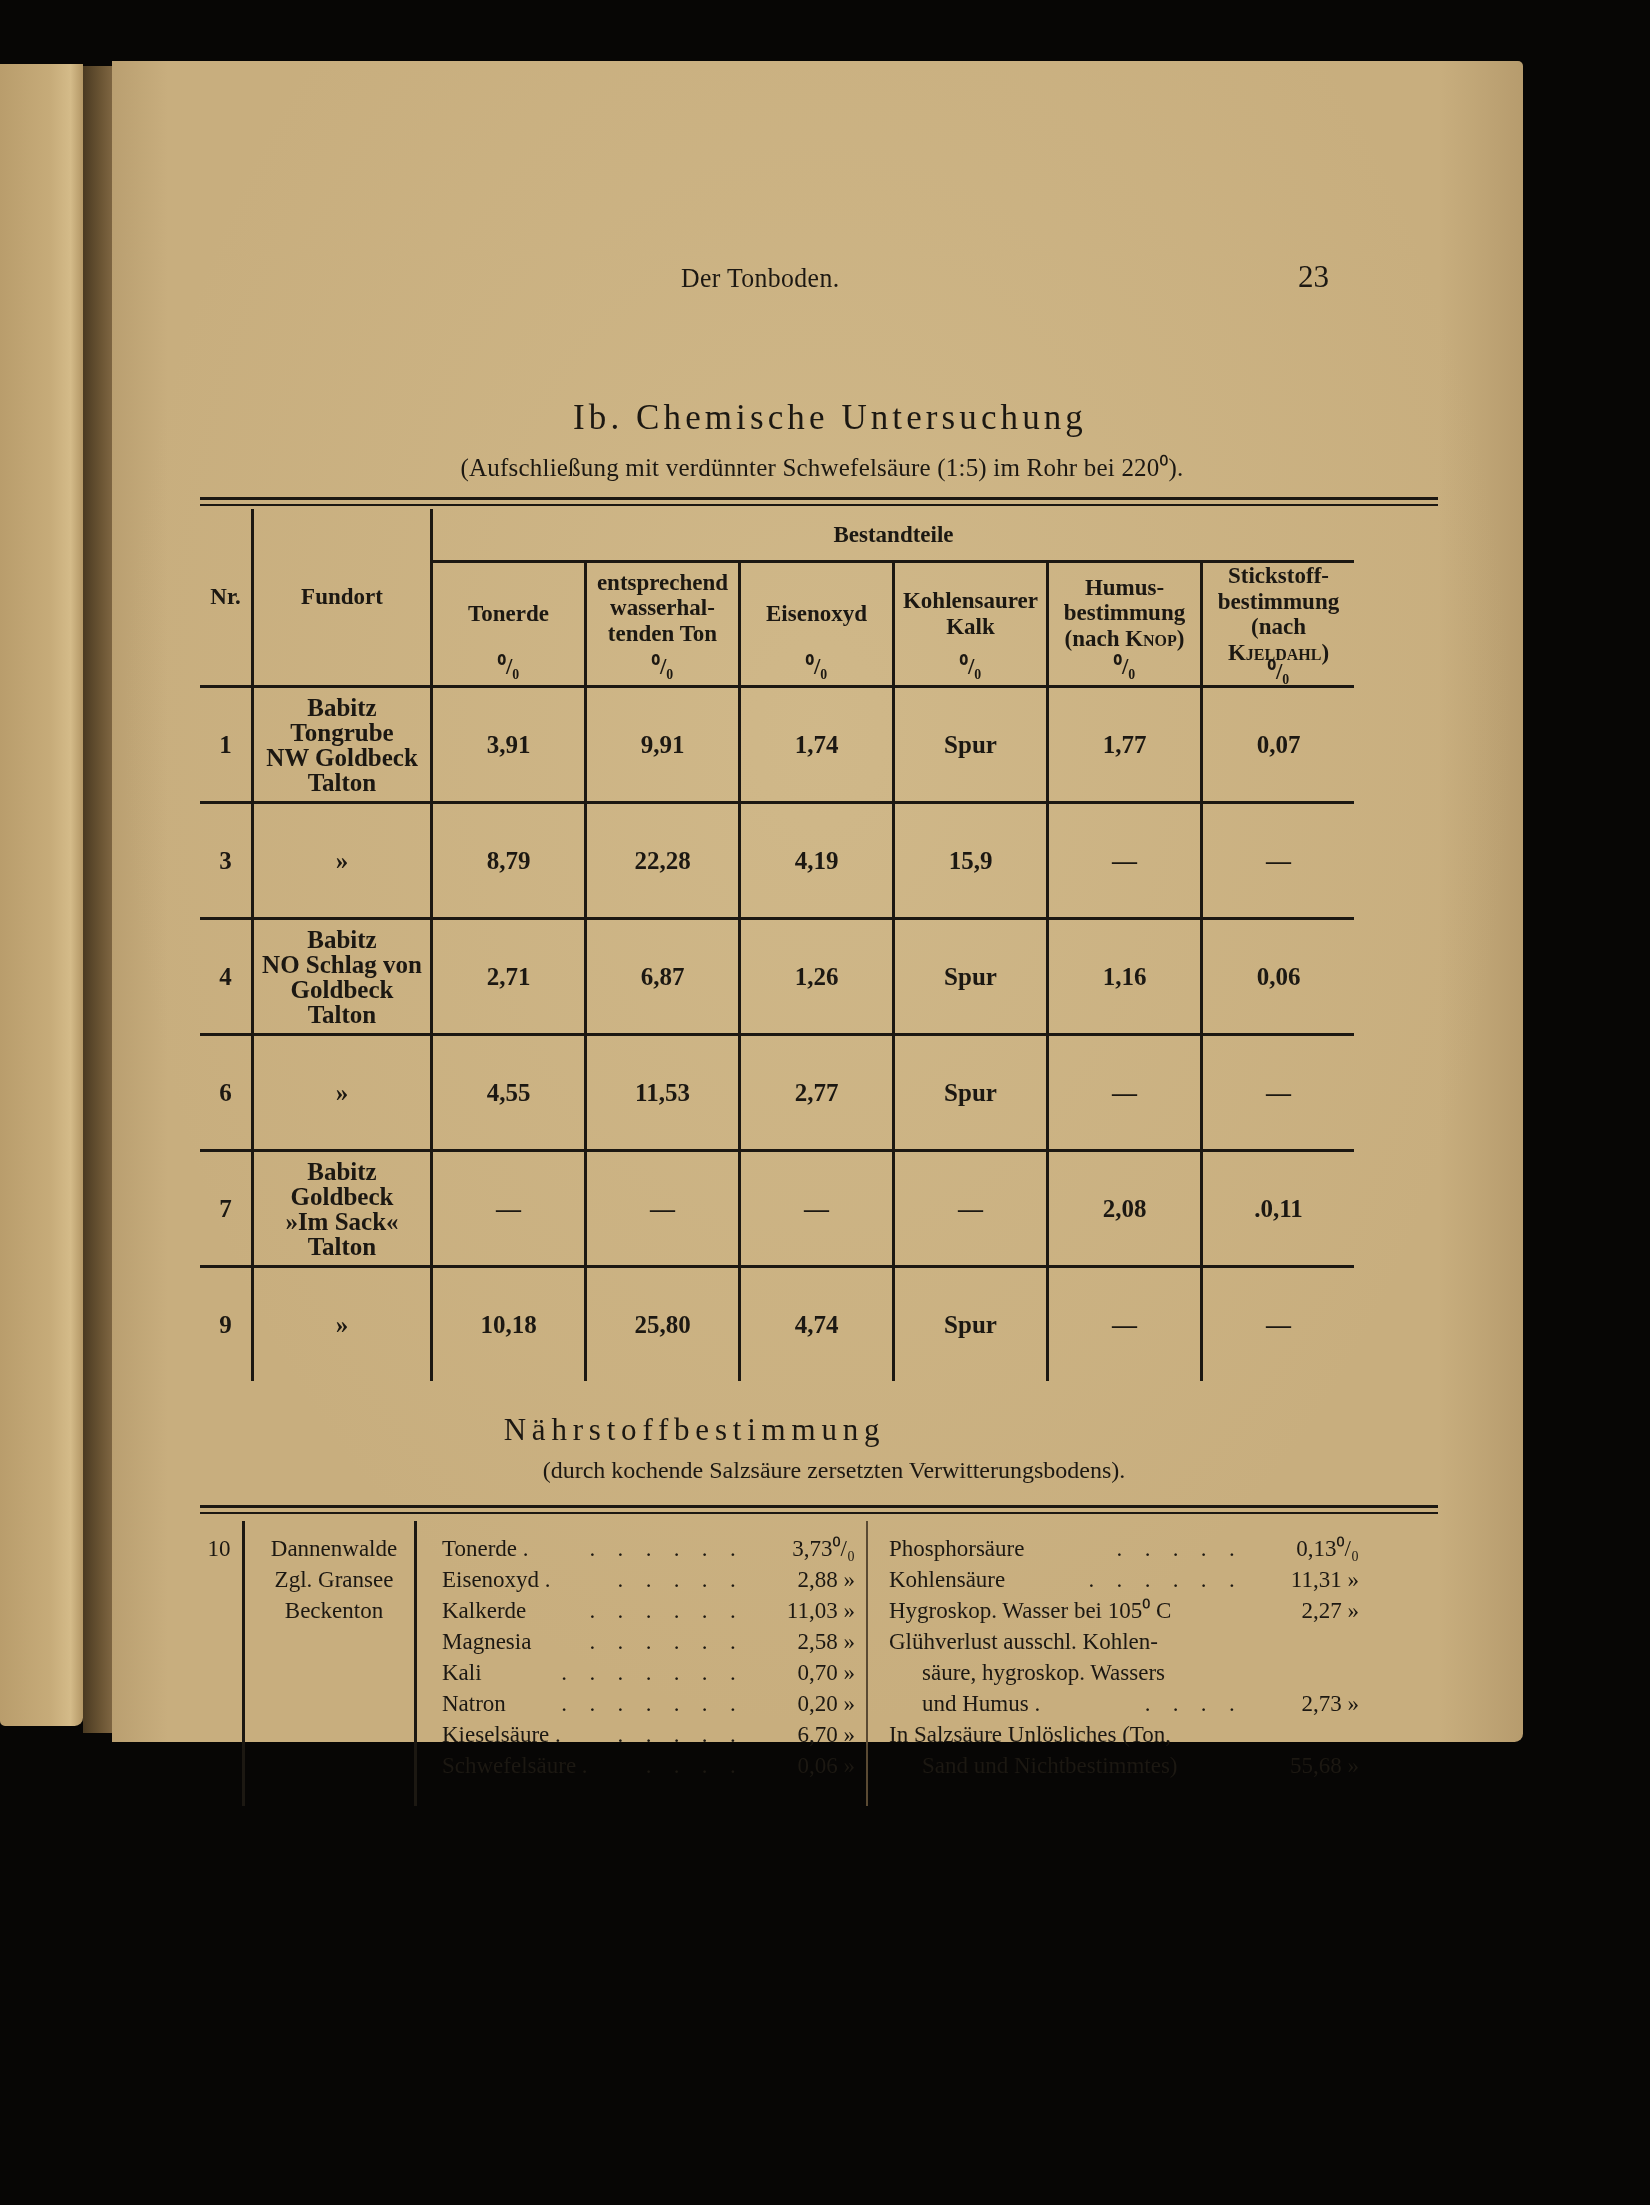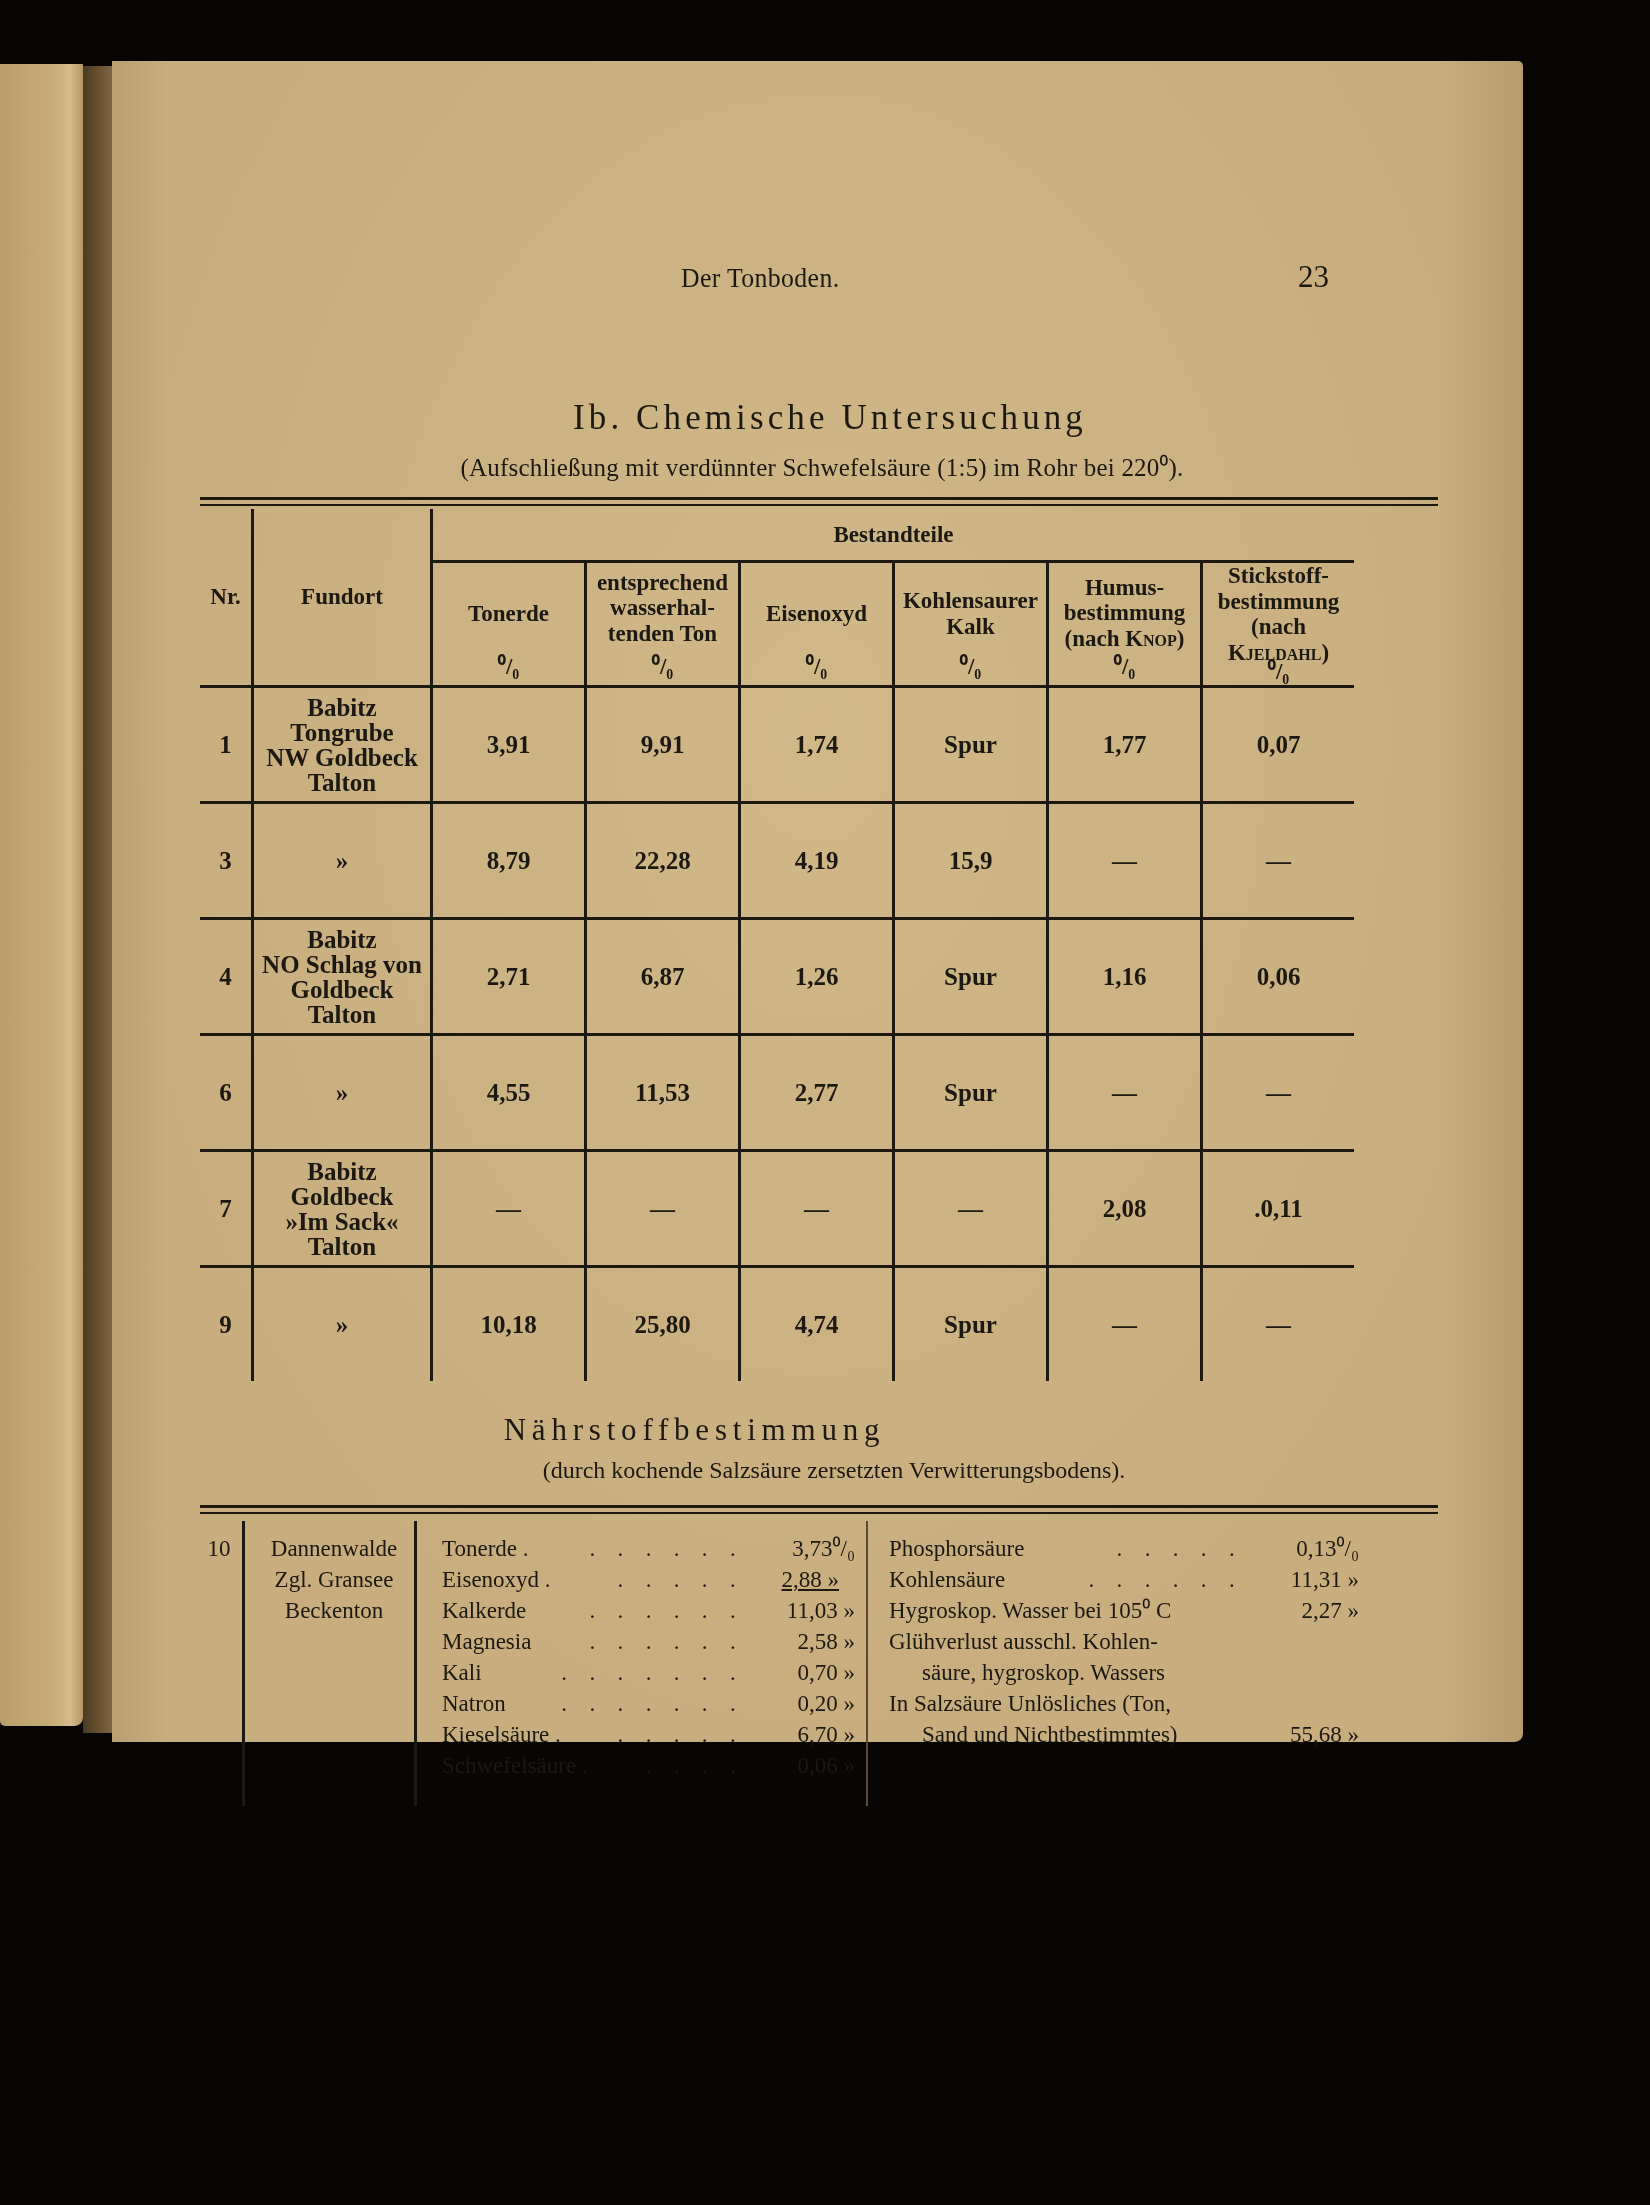--- a/index.html
+++ b/index.html
@@ -249,21 +249,21 @@
 
   <div class="abs n-text" id="nut-left" style="left:330px; top:1472px; width:413px;">
       <div class="nut-row">
         <span class="nut-name">Tonerde .</span>
         <span class="nut-dots" style="right: 111px;">. . . . . .</span>
         <span class="nut-val" style="right: 0px;">3,73⁰/₀</span>
       </div>
       <div class="nut-row">
         <span class="nut-name">Eisenoxyd .</span>
         <span class="nut-dots" style="right: 111px;">. . . . .</span>
-        <span class="nut-val" style="right: 16px; text-decoration: underline;">2,88 »</span>
+        <span class="nut-val" style="right: 0px;">2,88 »</span>
       </div>
       <div class="nut-row">
         <span class="nut-name">Kalkerde</span>
         <span class="nut-dots" style="right: 111px;">. . . . . .</span>
         <span class="nut-val" style="right: 0px;">11,03 »</span>
       </div>
       <div class="nut-row">
         <span class="nut-name">Magnesia</span>
         <span class="nut-dots" style="right: 111px;">. . . . . .</span>
         <span class="nut-val" style="right: 0px;">2,58 »</span>
@@ -304,20 +304,25 @@
         <span class="nut-name">Hygroskop. Wasser bei 105⁰ C</span>
         <span class="nut-val" style="right: 0px;">2,27 »</span>
       </div>
       <div class="nut-row">
         <span class="nut-name">Glühverlust ausschl. Kohlen-</span>
       </div>
       <div class="nut-row">
         <span class="nut-name" style="left: 33px;">säure, hygroskop. Wassers</span>
       </div>
       <div class="nut-row">
+        <span class="nut-name" style="left: 33px;">und Humus .</span>
+        <span class="nut-dots" style="right: 116px;">. . . .</span>
+        <span class="nut-val" style="right: 0px;">2,73 »</span>
+      </div>
+      <div class="nut-row">
         <span class="nut-name">In Salzsäure Unlösliches (Ton,</span>
       </div>
       <div class="nut-row">
         <span class="nut-name" style="left: 33px;">Sand und Nichtbestimmtes)</span>
         <span class="nut-val" style="right: 0px;">55,68 »</span>
       </div>
     </div>
 
 </div>
 

